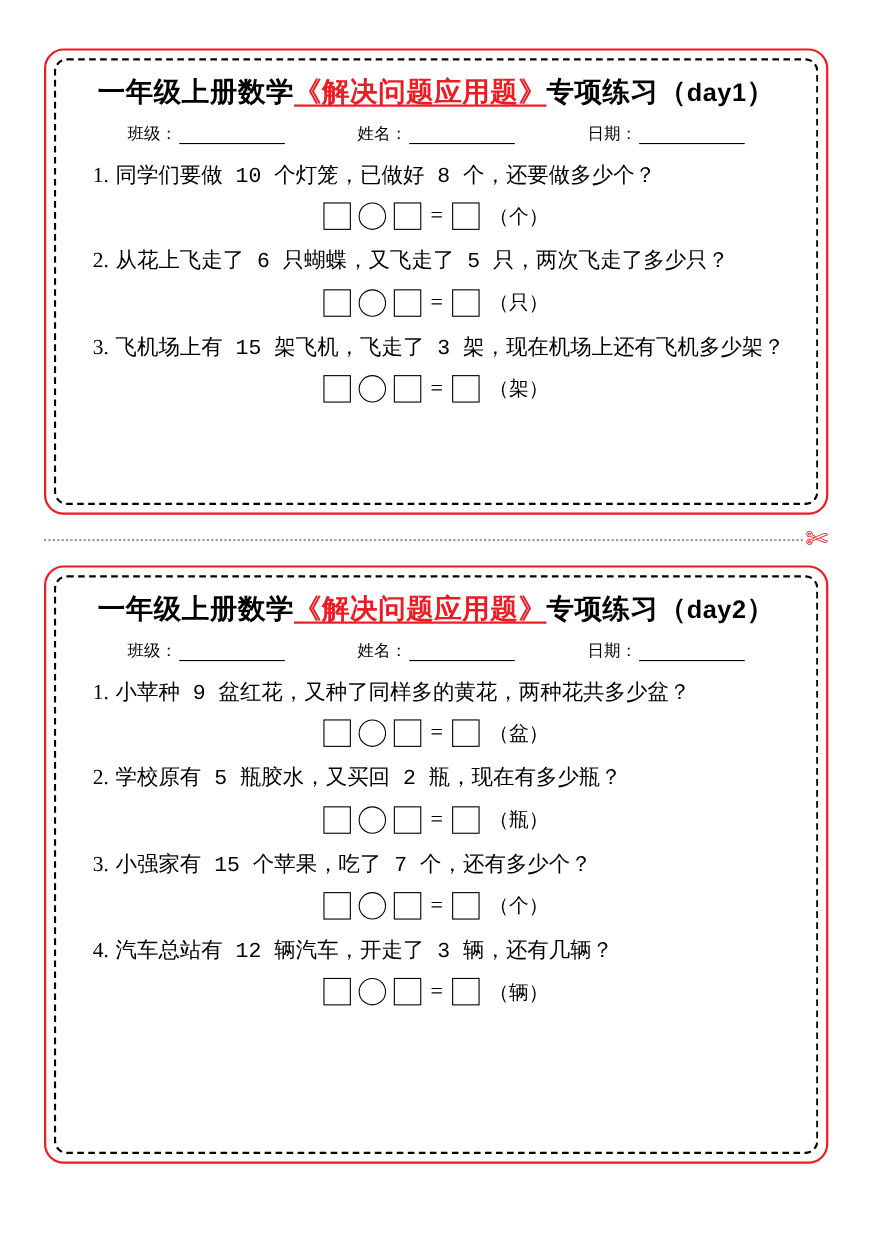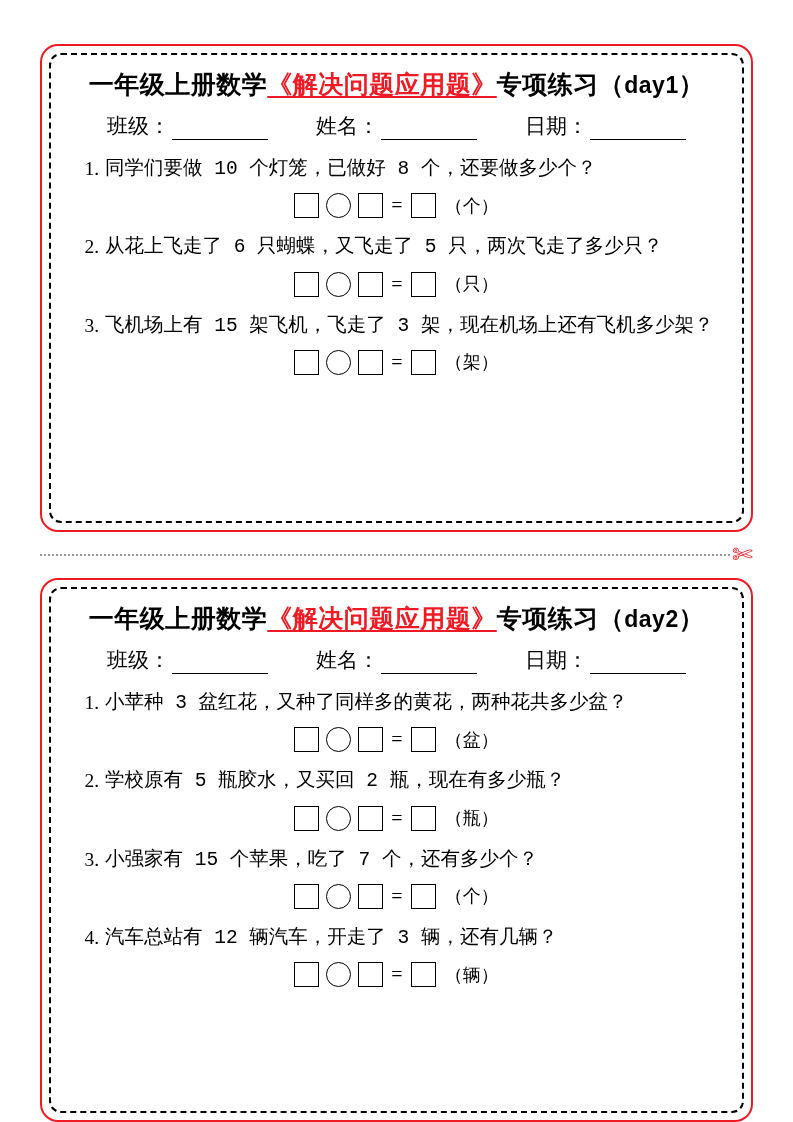--- a/index.html
+++ b/index.html
@@ -31,21 +31,21 @@
     box-sizing: border-box;
     position: relative;
   }
   .card-inner {
     border: 2px dashed #000;
     border-radius: 12px;
     box-sizing: border-box;
     padding: 14px 20px 18px 20px;
     height: 100%;
   }
-  .card-1 { height: 488px; }
+  .card-1 { height: 424px; }
   .card-2 { height: 544px; }
 
   
   .title-row {
     text-align: center;
     white-space: nowrap;
     font-size: 25px;
     line-height: 1.25;
     letter-spacing: 0.5px;
   }
@@ -63,21 +63,21 @@
     font-family: "Liberation Sans", sans-serif;
     font-weight: 600;
     font-size: 23px;
   }
 
   
   .meta-row {
     display: flex;
     justify-content: space-around;
     align-items: flex-end;
-    font-size: 21px;
+    font-size: 15px;
     margin-top: 12px;
     padding: 0 12px;
   }
   .meta-item { white-space: nowrap; display: flex; align-items: flex-end; }
   .meta-label { }
   .meta-blank {
     display: inline-block;
     width: 96px;
     border-bottom: 1.6px solid #000;
     height: 15px;
@@ -250,21 +250,21 @@
           <span class="meta-label">日期：</span>
           <span class="meta-blank"></span>
         </div>
       </div>
 
       <div class="q-list">
 
         <div class="q-item">
           <div class="q-text">
             <span class="q-num">1.</span>
-            <span class="q-body">小苹种 3 盆红花，又种了同样多的黄花，两种花共多少盆？</span>
+            <span class="q-body">小苹种 9 盆红花，又种了同样多的黄花，两种花共多少盆？</span>
           </div>
           <div class="ans-row">
             <span class="box"></span>
             <span class="circle"></span>
             <span class="box"></span>
             <span class="eq">=</span>
             <span class="box"></span>
             <span class="unit">（盆）</span>
           </div>
         </div>

